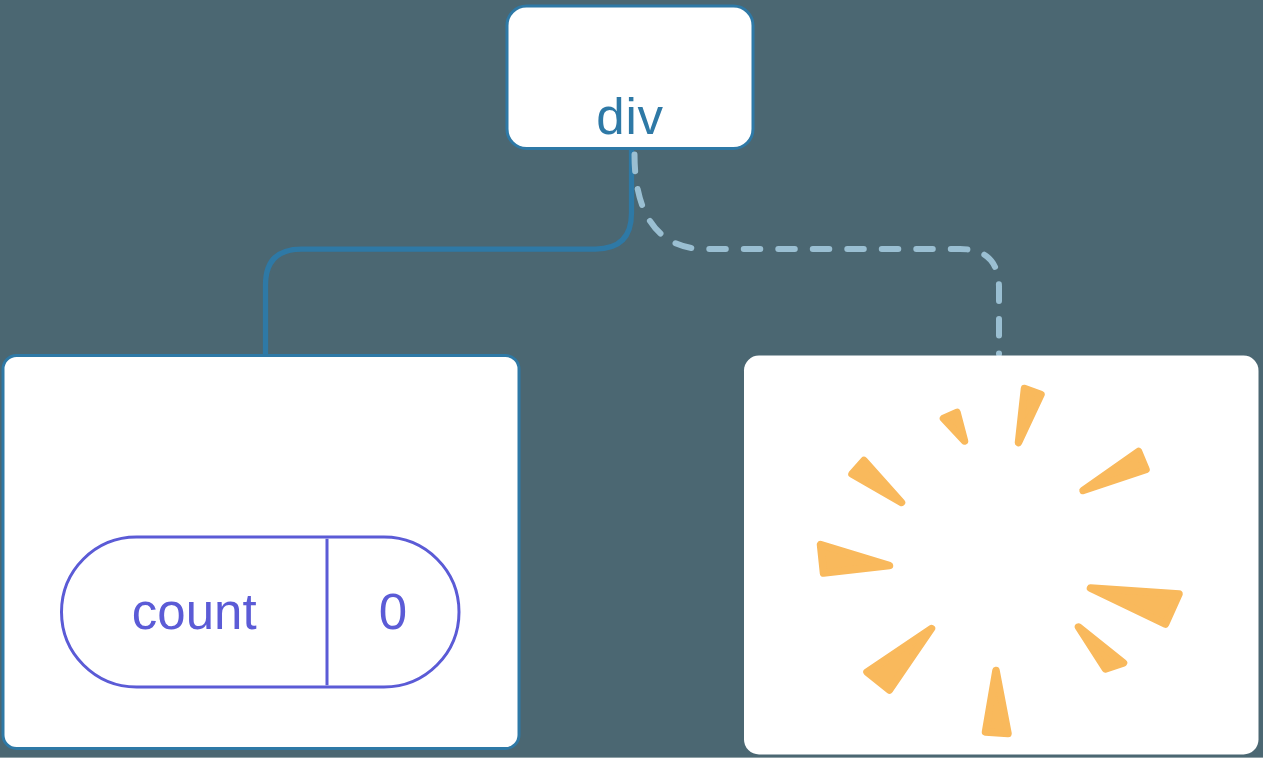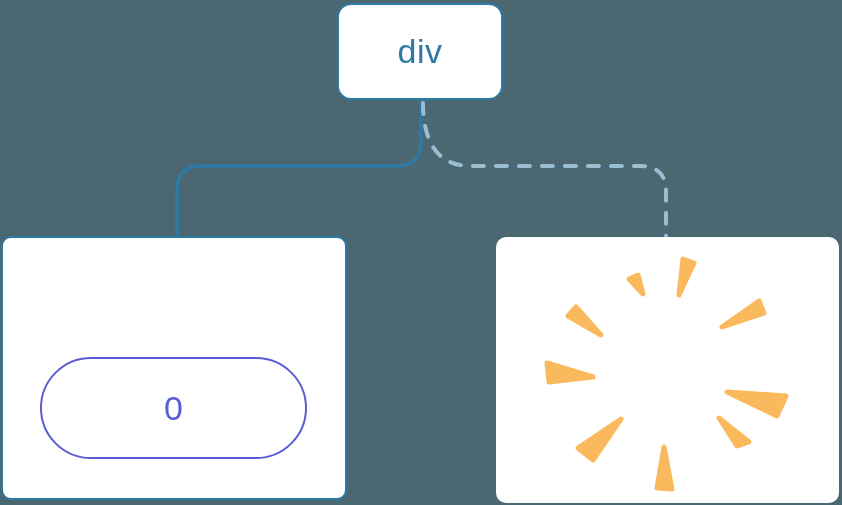--- a/index.html
+++ b/index.html
@@ -16,21 +16,21 @@
   .edges-layer{position:absolute; left:0; top:0; width:842px; height:505px; z-index:1; pointer-events:none;}
   .edge-solid{fill:none; stroke:var(--edge-solid); stroke-width:3.5;}
   .edge-dashed{fill:none; stroke:var(--edge-dashed); stroke-width:4;
     stroke-dasharray:11 12; stroke-linecap:round;}
   .node{
     position:absolute; background:var(--node-bg); z-index:2;
   }
   .node-root{
     left:337px; top:3px; width:166px; height:97px;
     border:2.5px solid var(--node-border); border-radius:14px;
-    display:flex; align-items:center; justify-content:center;
+    display:flex; align-items:flex-end; justify-content:center;
   }
   .node-root .label{
     color:var(--node-text); font-size:34px; font-weight:500; letter-spacing:.5px;
   }
   .node-counter{
     left:1px; top:236px; width:346px; height:264px;
     border:2px solid var(--node-border); border-radius:10px;
   }
   .counter-title{
     position:absolute; left:0; top:50px; width:100%;
@@ -71,20 +71,21 @@
     <path class="edge-solid" d="M 421 100 L 421 142 C 421 158 413 166 397 166 L 201 166 C 185 166 177 174 177 190 L 177 236"></path>
     <path class="edge-dashed" d="M 423 103 C 423 142 438 166 470 166 L 640 166 C 658 166 666 175 666 192 L 666 236"></path>
   </svg>
 
   <div class="node node-root">
     <span class="label">div</span>
   </div>
 
   <div class="node node-counter">
     <div class="state-pill">
+      <div class="state-key">count</div>
       <div class="state-value">0</div>
     </div>
   </div>
 
   <div class="node node-removed">
     <svg class="burst" viewBox="0 0 343 266" xmlns="http://www.w3.org/2000/svg">
       <path d="M 183 58 L 187 22 L 198 26 Z"></path>
       <path d="M 147 57 L 133 42 L 142 38 Z"></path>
       <path d="M 226 90 L 263 64 L 268 76 Z"></path>
       <path d="M 105 98 L 72 79 L 80 70 Z"></path>

